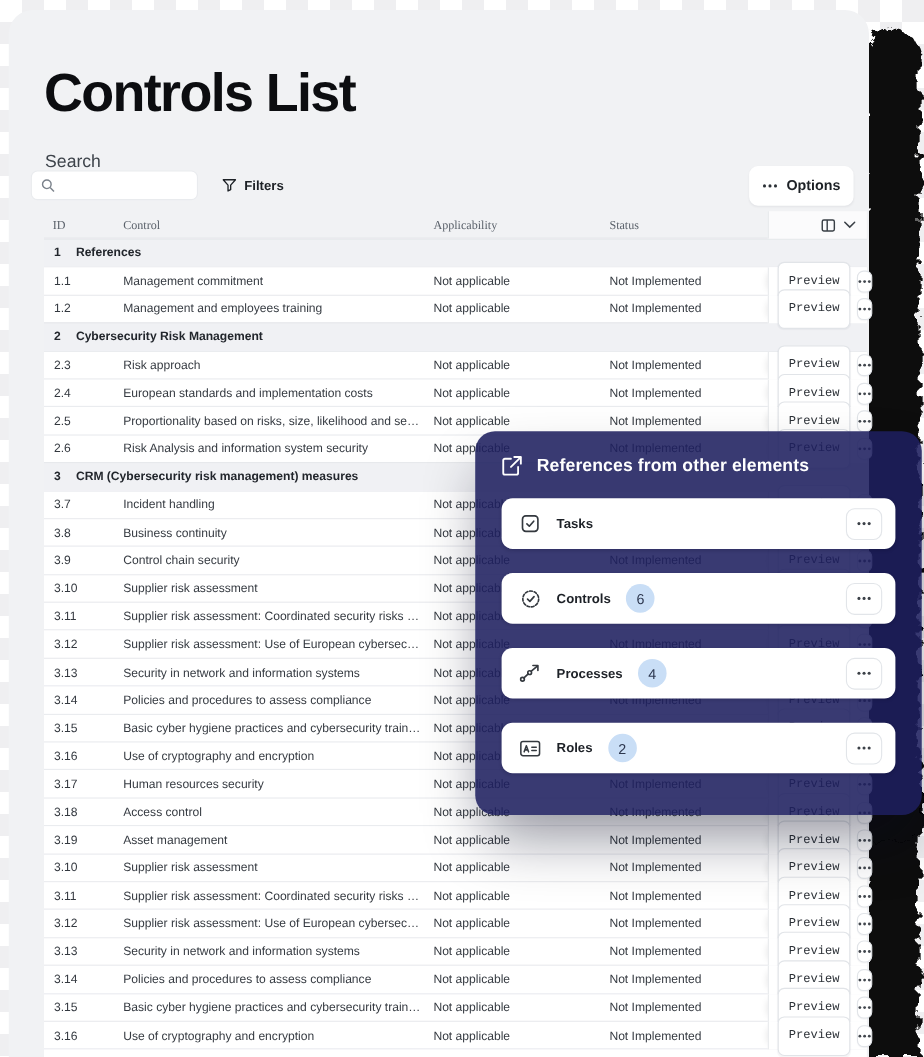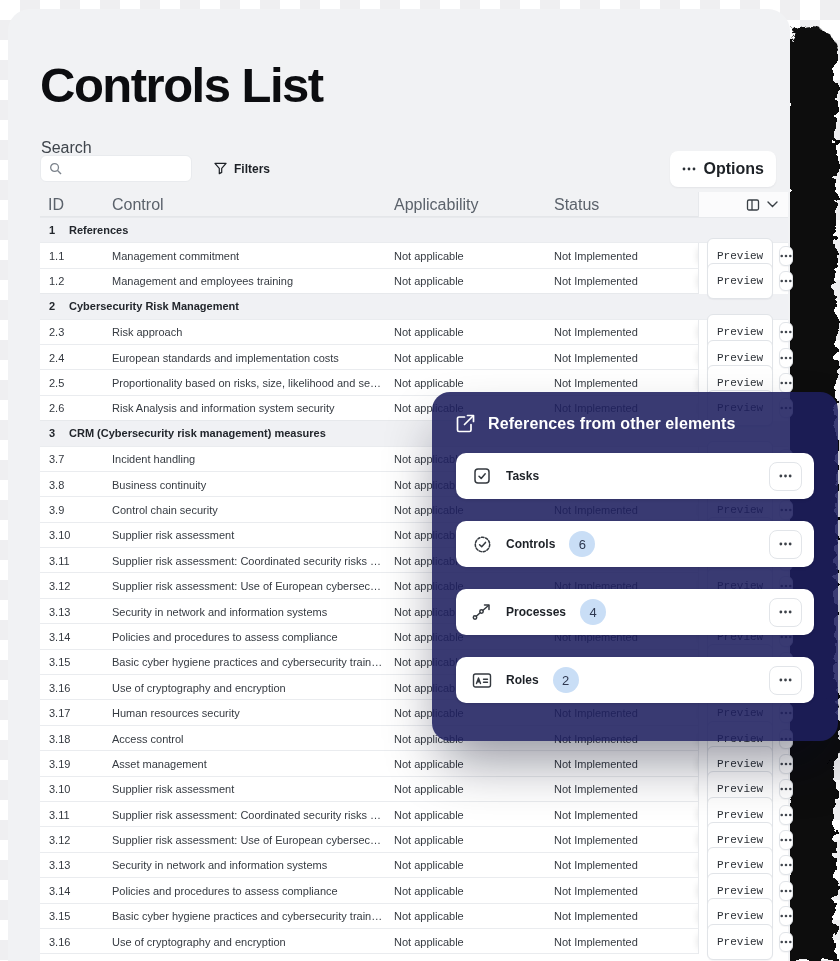--- a/index.html
+++ b/index.html
@@ -22,39 +22,39 @@
     background:#f1f2f4; border-radius:22px 22px 0 0; z-index:2;
   }
 
   .page-title {
     position:absolute; left:32px; top:48px;
     font-size:49px; font-weight:700; letter-spacing:-1.5px; color:#0c0d10;
   }
 
   .search-label { position:absolute; left:33px; top:130px; font-size:16px; color:#3e444b; }
 
-  .toolbar { position:absolute; left:32px; right:14px; top:146px; height:27px; display:flex; align-items:center; }
+  .toolbar { position:absolute; left:20px; right:14px; top:146px; height:27px; display:flex; align-items:center; }
   .search-box {
     width:152px; height:27px; background:#fff; border:1px solid #e9ebee; border-radius:6px;
     display:flex; align-items:center; padding:0 8px; gap:6px;
   }
   .search-box input { border:none; outline:none; background:transparent; width:100%; font-size:12px; color:#333; font-family:inherit; }
   .filters-btn { display:flex; align-items:center; gap:7px; margin-left:14px; padding:4px 8px;
     font-size:12px; font-weight:700; color:#1d2126; cursor:pointer; }
   .options-btn {
     margin-left:auto; height:36px; display:flex; align-items:center; gap:8px; padding:0 12px;
-    background:#fff; border-radius:8px; font-size:16px; font-weight:700; color:#1d2126;
+    background:#fff; border-radius:8px; font-size:13px; font-weight:700; color:#1d2126;
     box-shadow:0 1px 2px rgba(16,24,40,.06); cursor:pointer;
   }
 
   
   #table { position:absolute; left:32px; top:183px; width:748px; }
   .grid { display:grid; grid-template-columns:72px 282px 160px 144px 90px; align-items:center; }
   .thead { height:25px; border-bottom:1px solid #e4e6e9; }
-  .thead .hcell { font-size:16px; color:#5b626b; }
+  .thead .hcell { font-size:11px; color:#5b626b;font-family:Liberation Serif, serif; }
   .hcell.id { padding-left:8px; }
   .actions-head { height:25px; background:#fbfbfc; border-left:1px solid #e7e9ec;
     display:flex; align-items:center; justify-content:flex-end; gap:7px; padding-right:10px; cursor:pointer; }
 
   .trow { height:25.4px; }
   .grow { height:25.4px; background:#f0f1f4; border-top:1px solid #e7e9ec;
     display:flex; align-items:center; font-size:11px; font-weight:700; color:#22262c; }
   .grow .gnum { padding-left:9px; width:29px; }
   .drow { background:#fff; border-top:1px solid #eaecef; font-size:11px; color:#363b42; cursor:pointer; }
   .drow .cell { white-space:nowrap; overflow:hidden; text-overflow:ellipsis; }

